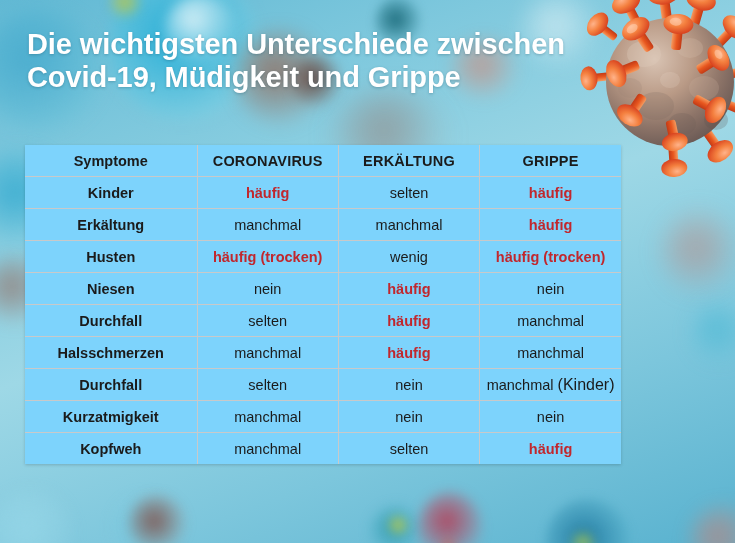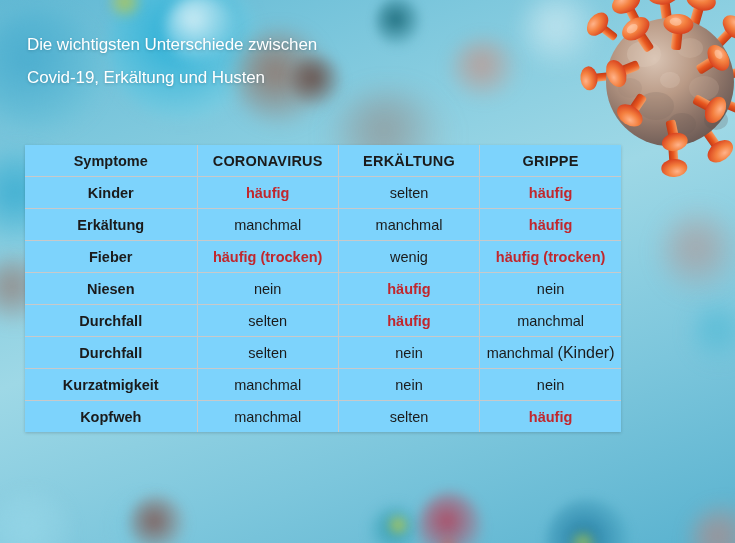--- a/index.html
+++ b/index.html
@@ -41,22 +41,22 @@
   
   #title-block {
     position: absolute;
     left: 27px;
     top: 28px;
     width: 570px;
     z-index: 5;
   }
   .title-line {
     color: #ffffff;
-    font-size: 17px;
-    font-weight: normal;
+    font-size: 29px;
+    font-weight: bold;
     line-height: 33px;
     letter-spacing: -0.1px;
     text-shadow: 0 1px 3px rgba(20,70,90,0.30);
     white-space: nowrap;
   }
 
   
   #comparison-table {
     position: absolute;
     left: 25px;
@@ -307,21 +307,21 @@
       </g>
       <g transform="translate(96,156) rotate(168)">
         <rect x="-5" y="0" width="10" height="18" rx="3" fill="url(#stalkGrad)"></rect>
         <ellipse cx="0" cy="-4" rx="13" ry="9" fill="url(#spikeGrad)"></ellipse>
       </g>
     </g>
   </svg>
 
   <div id="title-block">
     <div class="title-line">Die wichtigsten Unterschiede zwischen</div>
-    <div class="title-line">Covid-19, Erkältung und Husten</div>
+    <div class="title-line">Covid-19, Müdigkeit und Grippe</div>
   </div>
 
   <table id="comparison-table">
     <colgroup>
       <col class="col-symptom">
       <col class="col-value">
       <col class="col-value">
       <col class="col-value">
     </colgroup>
     <tbody id="table-body">
@@ -337,38 +337,44 @@
           <td><span class="cell-text">selten</span></td>
           <td class="highlight"><span class="cell-text">häufig</span></td>
         </tr>
         <tr>
           <td class="symptom-cell">Erkältung</td>
           <td><span class="cell-text">manchmal</span></td>
           <td><span class="cell-text">manchmal</span></td>
           <td class="highlight"><span class="cell-text">häufig</span></td>
         </tr>
         <tr>
-          <td class="symptom-cell">Fieber</td>
+          <td class="symptom-cell">Husten</td>
           <td class="highlight"><span class="cell-text">häufig (trocken)</span></td>
           <td><span class="cell-text">wenig</span></td>
           <td class="highlight"><span class="cell-text">häufig (trocken)</span></td>
         </tr>
         <tr>
           <td class="symptom-cell">Niesen</td>
           <td><span class="cell-text">nein</span></td>
           <td class="highlight"><span class="cell-text">häufig</span></td>
           <td><span class="cell-text">nein</span></td>
         </tr>
         <tr>
           <td class="symptom-cell">Durchfall</td>
           <td><span class="cell-text">selten</span></td>
           <td class="highlight"><span class="cell-text">häufig</span></td>
           <td><span class="cell-text">manchmal</span></td>
         </tr>
         <tr>
+          <td class="symptom-cell">Halsschmerzen</td>
+          <td><span class="cell-text">manchmal</span></td>
+          <td class="highlight"><span class="cell-text">häufig</span></td>
+          <td><span class="cell-text">manchmal</span></td>
+        </tr>
+        <tr>
           <td class="symptom-cell">Durchfall</td>
           <td><span class="cell-text">selten</span></td>
           <td><span class="cell-text">nein</span></td>
           <td><span class="cell-text">manchmal</span> <span class="cell-note">(Kinder)</span></td>
         </tr>
         <tr>
           <td class="symptom-cell">Kurzatmigkeit</td>
           <td><span class="cell-text">manchmal</span></td>
           <td><span class="cell-text">nein</span></td>
           <td><span class="cell-text">nein</span></td>

